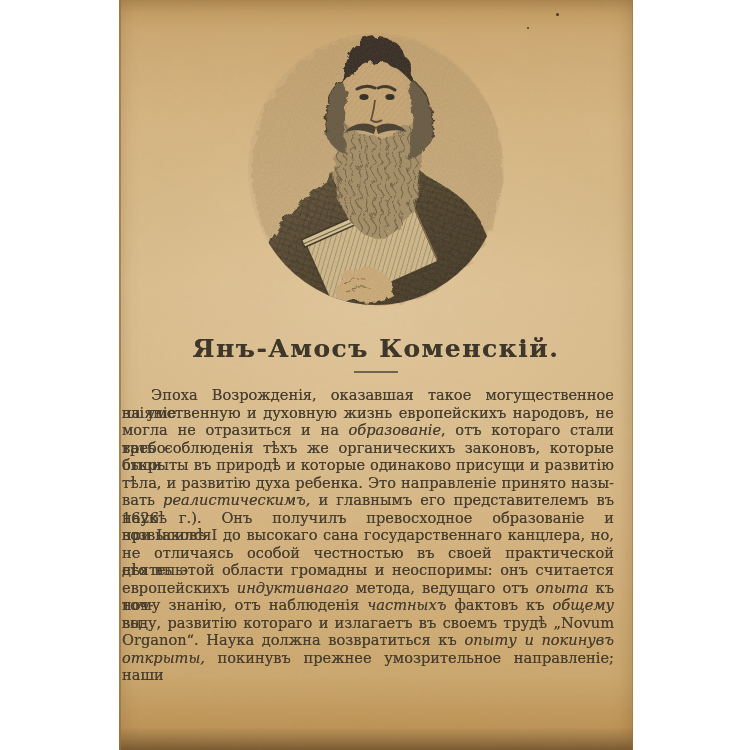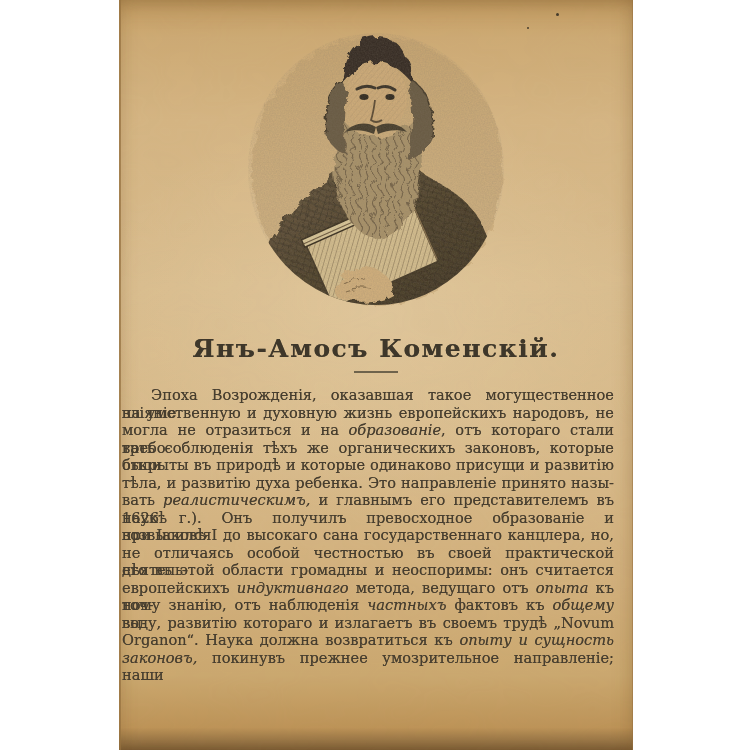--- a/index.html
+++ b/index.html
@@ -162,20 +162,20 @@
         <div class="line"><span>открыты въ природѣ и которые одинаково присущи и развитію</span></div>
         <div class="line"><span>тѣла, и развитію духа ребенка. Это направленіе принято назы-</span></div>
         <div class="line"><span>вать </span><i>реалистическимъ,</i><span> и главнымъ его представителемъ въ наукѣ</span></div>
         <div class="line"><span>1626 г.). Онъ получилъ превосходное образованіе и возвысился</span></div>
         <div class="line"><span>при Іаковѣ I до высокаго сана государственнаго канцлера, но,</span></div>
         <div class="line"><span>не отличаясь особой честностью въ своей практической дѣятель-</span></div>
         <div class="line"><span>его въ этой области громадны и неоспоримы: онъ считается</span></div>
         <div class="line"><span>европейскихъ </span><i>индуктивнаго</i><span> метода, ведущаго отъ </span><i>опыта</i><span> къ точ-</span></div>
         <div class="line"><span>ному знанію, отъ наблюденія </span><i>частныхъ</i><span> фактовъ къ </span><i>общему</i><span> вы-</span></div>
         <div class="line"><span>воду, развитію котораго и излагаетъ въ своемъ трудѣ „Novum</span></div>
-        <div class="line"><span>Organon“. Наука должна возвратиться къ </span><i>опыту и сущность</i></div>
-        <div class="line"><i>законовъ,</i><span> покинувъ прежнее умозрительное направленіе; наши</span></div>
+        <div class="line"><span>Organon“. Наука должна возвратиться къ </span><i>опыту и покинувъ</i></div>
+        <div class="line"><i>открыты,</i><span> покинувъ прежнее умозрительное направленіе; наши</span></div>
       </div>
 
     <span class="speck s1"></span>
     <span class="speck s2"></span>
   </div>
 </div>
 
 </body></html>

